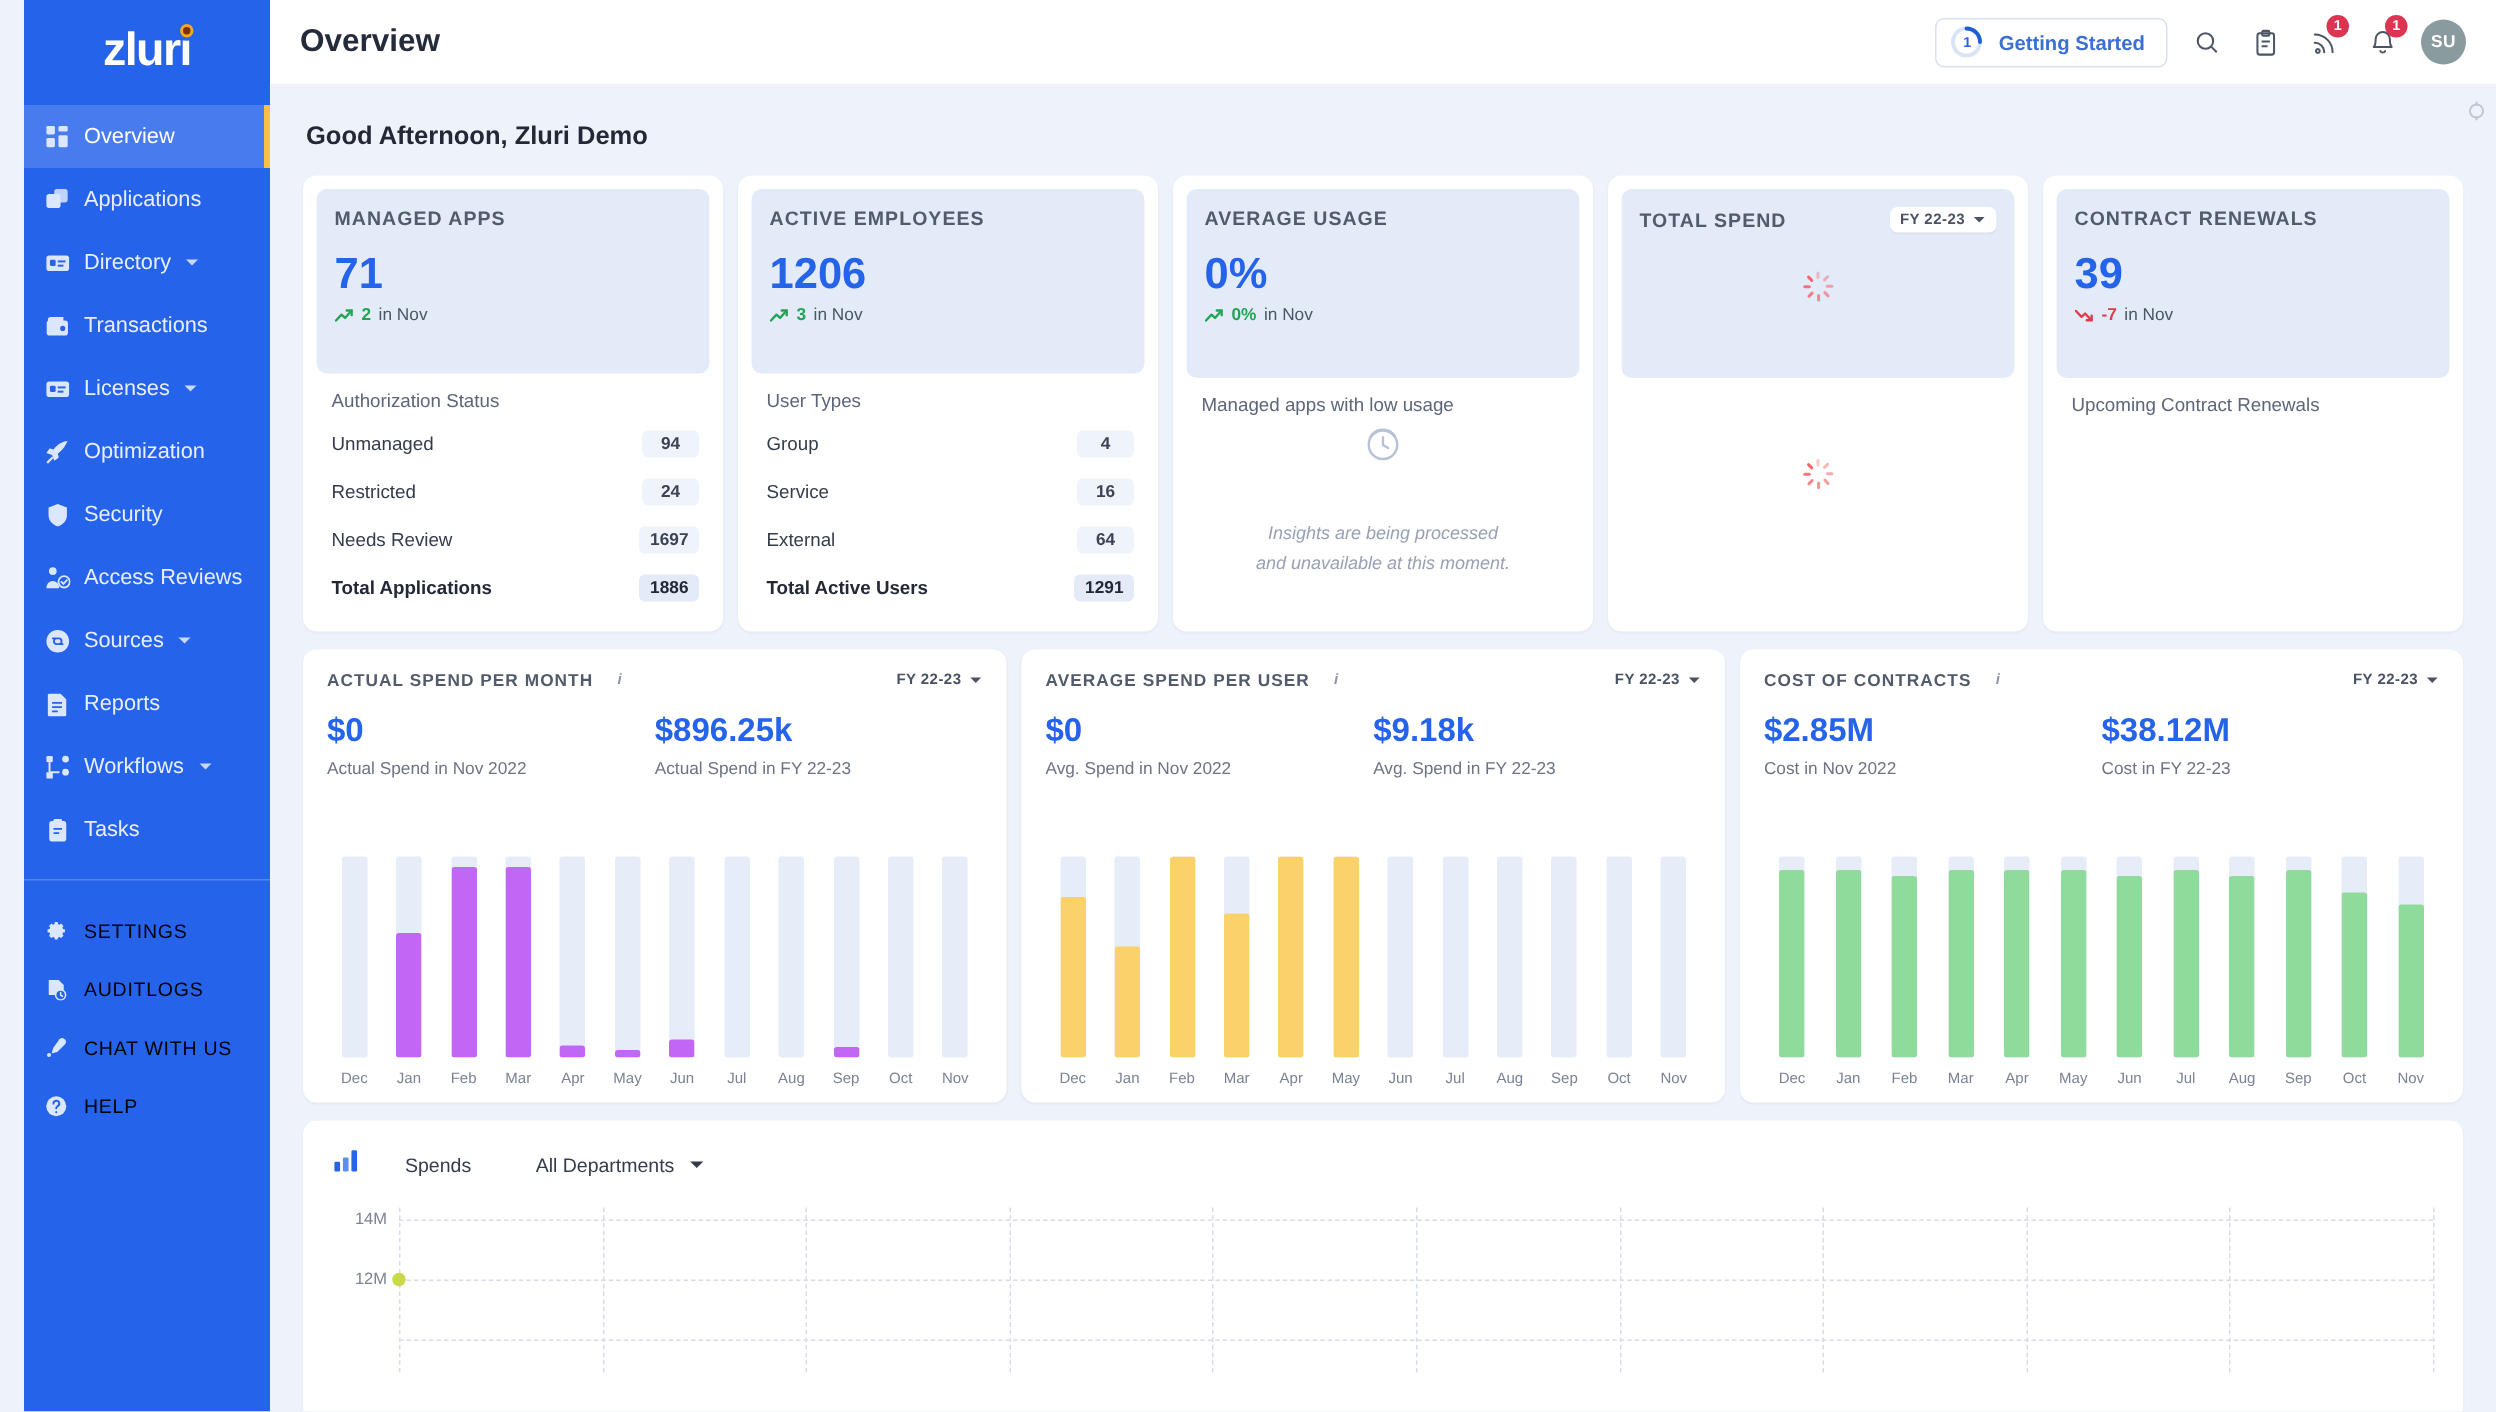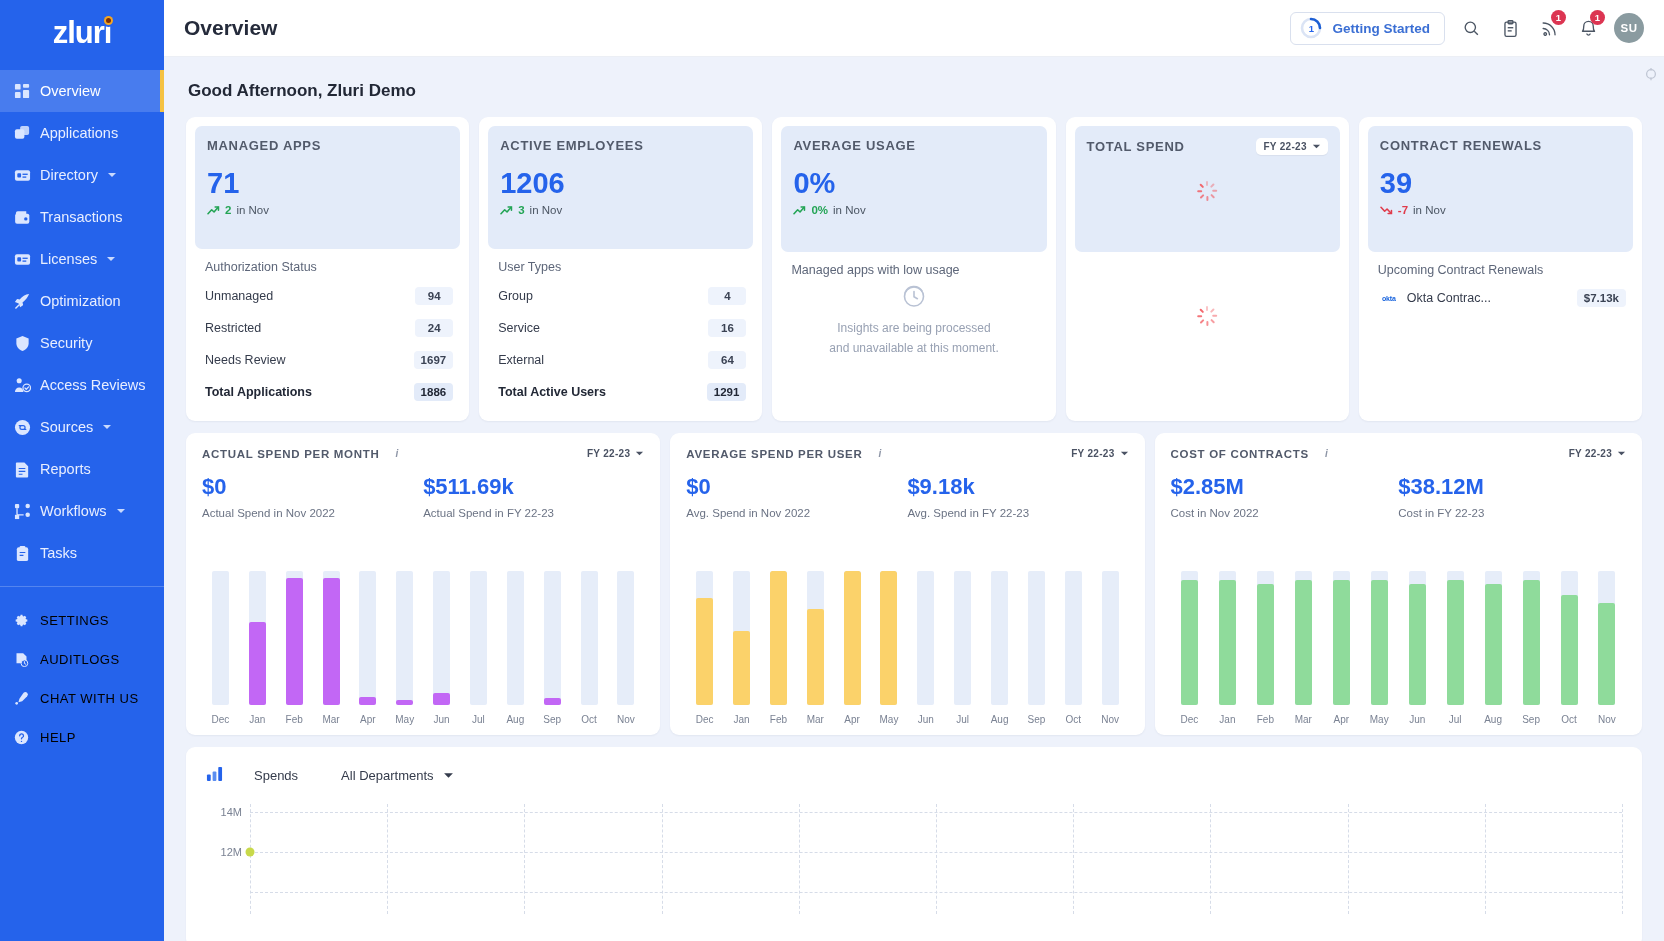--- a/index.html
+++ b/index.html
@@ -1,21 +1,21 @@
 <!DOCTYPE html>
 <html><head>
 <meta charset="utf-8">
 <style>
   * { box-sizing: border-box; margin: 0; padding: 0; }
   html, body {
     width: 1664px; height: 941px;
     font-family: "Liberation Sans", sans-serif;
     background: #eef2fb; overflow: hidden;
   }
-  .app { display: flex; width: 1664px; height: 941px; }
+  .app { display: flex; width: 1664px; height: 941px; padding-left: 16px; }
 
   
   .sidebar {
     width: 164px; flex: 0 0 164px; height: 941px;
     background: #2563eb; position: relative; overflow: hidden;
   }
   .logo-wrap { height: 66px; display: flex; align-items: center; justify-content: center; }
   .logo { font-size: 31px; font-weight: 800; color: #fff; letter-spacing: -1px; position: relative; }
   .logo .dot { position: absolute; right: -2px; top: 1px; width: 9px; height: 9px;
     border-radius: 50%; background: #f5a623; box-shadow: 0 0 0 2px #2563eb; }
@@ -100,22 +100,22 @@
   .kpi-line.total { font-weight:700; color:#222836; }
   .kpi-chip { margin-left:auto; min-width:38px; text-align:center; background:#eef3fc; color:#3b4354;
      border-radius:4px; font-size:11.5px; padding:3px 7px; font-weight:600;}
   .kpi-line.total .kpi-chip { background:#e3ebf9; color:#222836; font-weight:700;}
 
   .loader { display:flex; align-items:center; justify-content:center; }
   .spin { width:20px; height:20px; position:relative; }
   .spin i { position:absolute; left:50%; top:0; width:2.4px; height:5.4px; margin-left:-1.2px;
       background:#f2595f; border-radius:2px; transform-origin:1.2px 10px; }
 
-  .usage-empty { flex:1; display:flex; flex-direction:column; align-items:center; justify-content:flex-start;
-     gap:10px; padding-bottom:22px;}
+  .usage-empty { flex:1; display:flex; flex-direction:column; align-items:center; justify-content:space-between;
+     gap:10px; padding-bottom:22px;font-style:italic;}
   .usage-empty svg { width:26px; height:26px; fill:none; stroke:#b9c2d4; stroke-width:1.6; }
   .usage-empty p { font-size:12px; color:#98a1b3; text-align:center; line-height:1.65; }
 
   .renew-row { display:flex; align-items:center; height:30px; font-size:12.5px; color:#343b4b; padding-left:3px;}
   .okta-ico { width:22px; height:13px; border-radius:2px; background:#fff; border:0;
      display:flex; align-items:center; justify-content:center; font-size:7px; font-weight:800;
      color:#1662dd; margin-right:7px; letter-spacing:-.2px;}
   .renew-amt { margin-left:auto; background:#eef3fc; color:#3b4354; border-radius:4px;
      font-size:11.5px; padding:3px 7px; font-weight:600;}
 
@@ -566,25 +566,20 @@
                 <svg viewBox="0 0 14 12">
                   <path d="M1 2.5L5 6.8l2.6-2.4L12 9" fill="none" stroke="#e03b4b" stroke-width="1.7" stroke-linecap="round" stroke-linejoin="round"></path>
                   <path d="M8.8 9.3h3.6V5.9" fill="none" stroke="#e03b4b" stroke-width="1.7" stroke-linecap="round"></path>
                 </svg>
                 <span class="num">-7</span>
                 <span>in Nov</span>
               </div>
             </div>
             <div class="kpi-body">
               <div class="kpi-sub">Upcoming Contract Renewals</div>
-              <div class="renew-row">
-                <span class="okta-ico">okta</span>
-                <span>Okta Contrac...</span>
-                <span class="renew-amt">$7.13k</span>
-              </div>
             </div>
           </div>
         </div>
 
       <div class="chart-row" id="chartRow">
           <div class="chart-card">
             <div class="ch-head">
               <span class="ch-title">ACTUAL SPEND PER MONTH</span>
               <span class="info-i">i</span>
               <span class="ch-fy">
@@ -593,21 +588,21 @@
                   <path d="M1 3l4 4 4-4z"></path>
                 </svg>
               </span>
             </div>
             <div class="ch-stats">
               <div class="ch-stat">
                 <div class="ch-val">$0</div>
                 <div class="ch-cap">Actual Spend in Nov 2022</div>
               </div>
               <div class="ch-stat">
-                <div class="ch-val">$511.69k</div>
+                <div class="ch-val">$896.25k</div>
                 <div class="ch-cap">Actual Spend in FY 22-23</div>
               </div>
             </div>
             <div class="bars">
               <div class="bcol">
                 <div class="btrack">
                   <div class="bfill" style="height:0%;background:#c267f5"></div>
                 </div>
                 <div class="blabel">Dec</div>
               </div>

